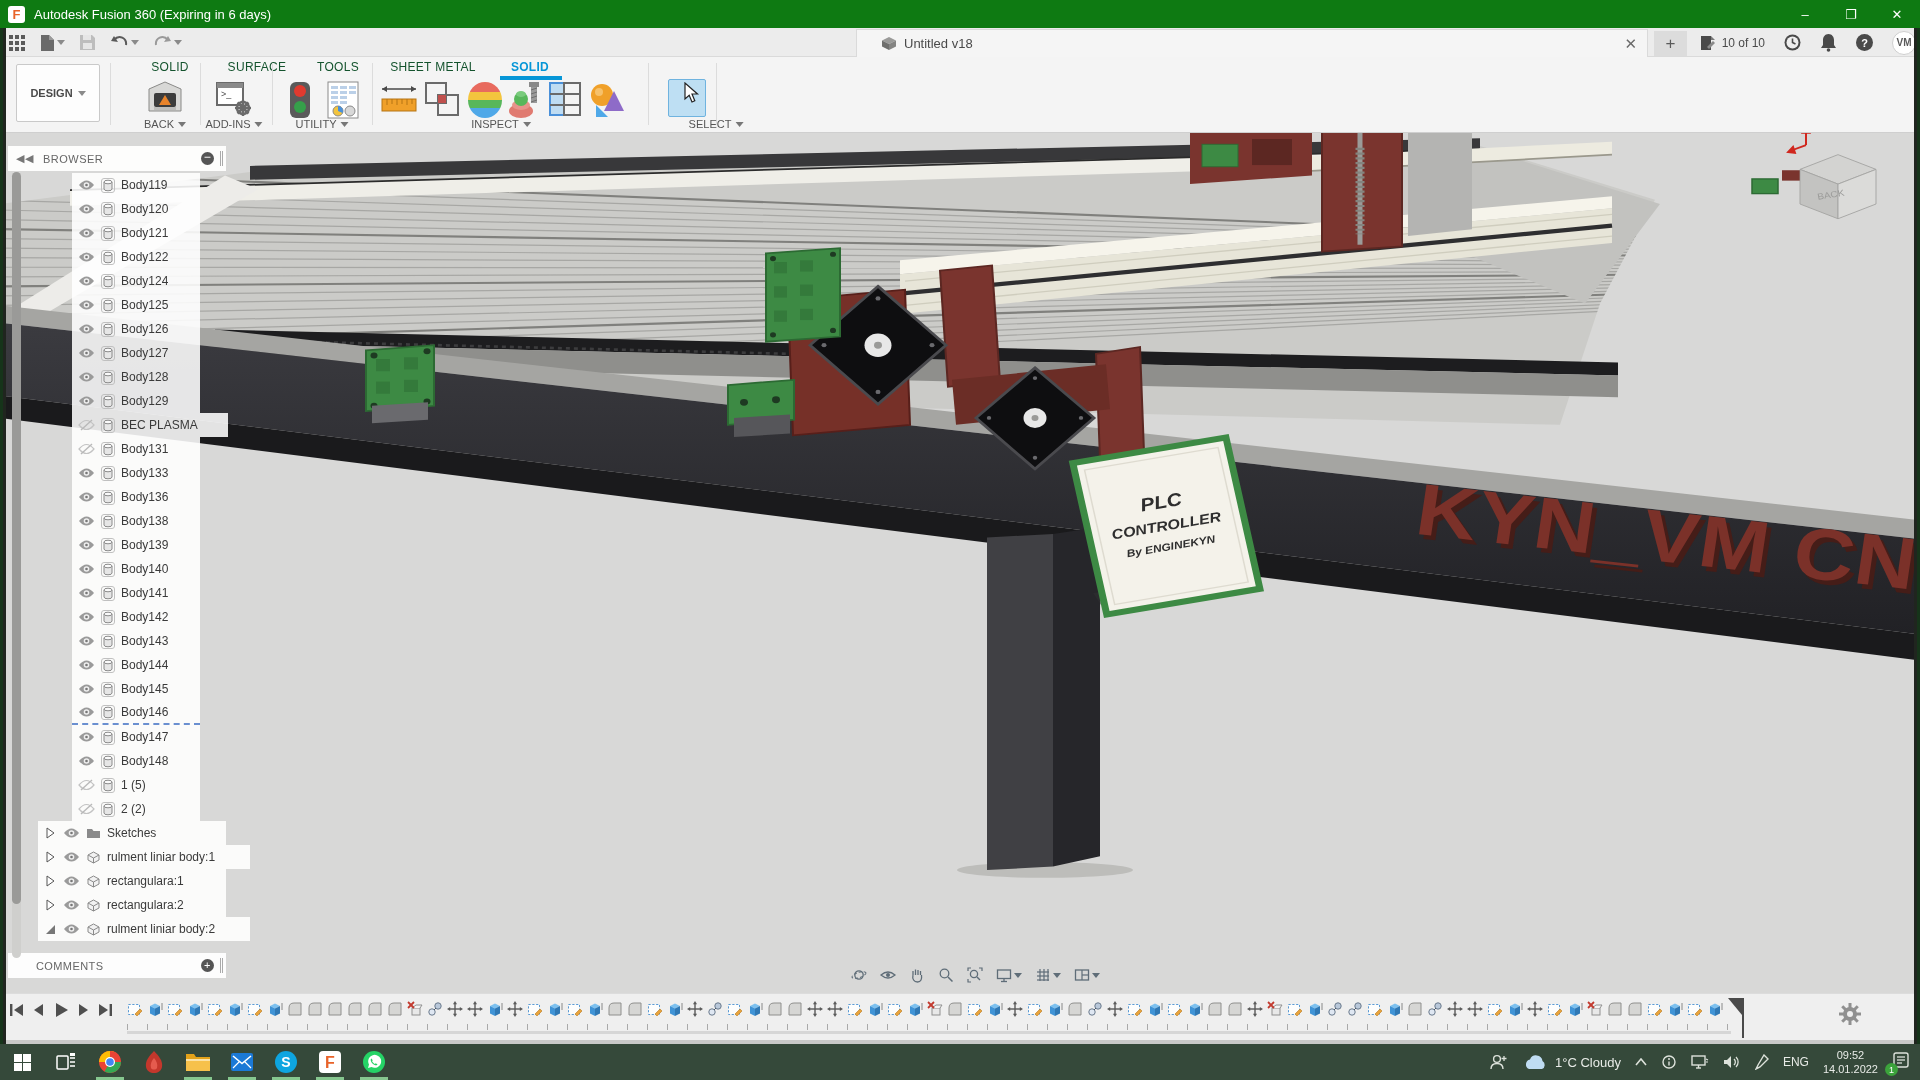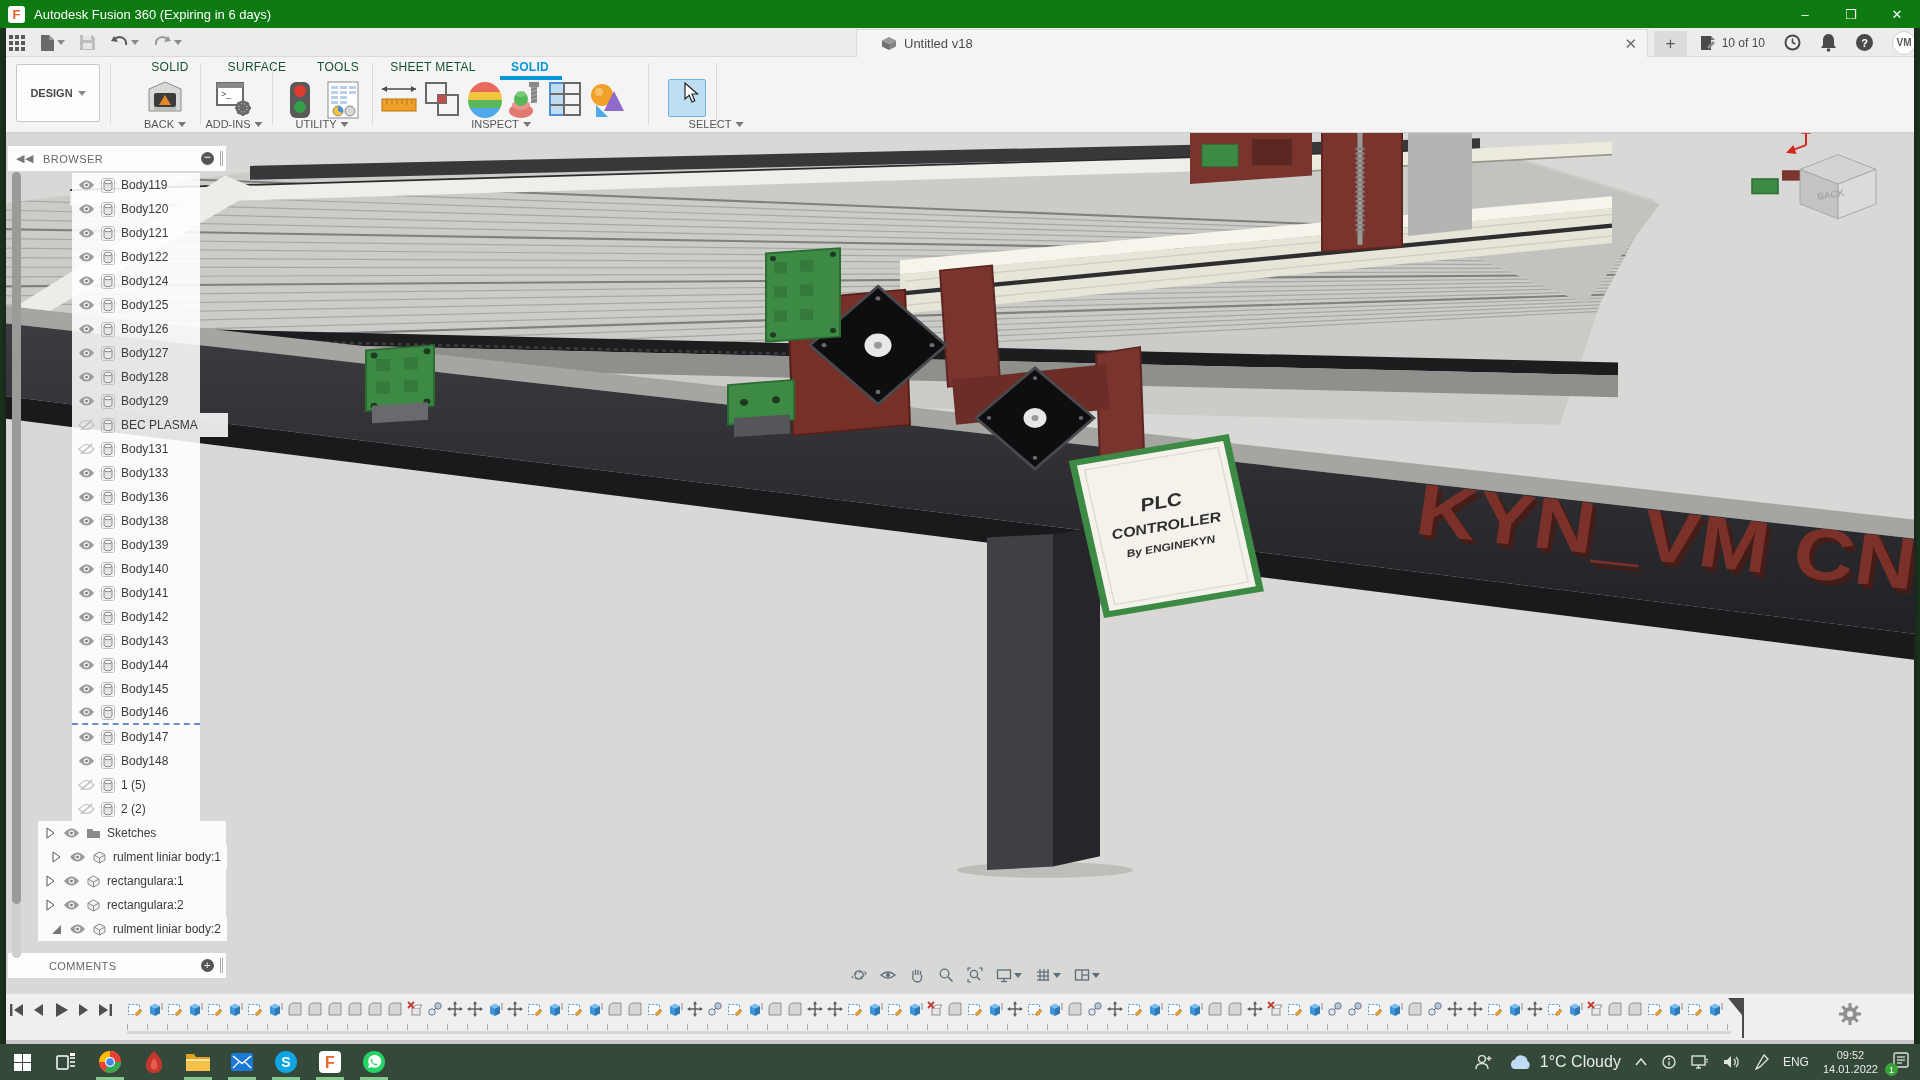--- a/index.html
+++ b/index.html
@@ -45,26 +45,26 @@
 
   
   .browser-header{position:absolute;left:8px;top:13px;width:218px;height:25px;background:rgba(255,255,255,.93);display:flex;align-items:center;font-size:11px;color:#666;letter-spacing:.5px;}
   .bh-collapse{margin-left:8px;margin-right:9px;color:#777;font-size:11px;}
   .bh-minus{margin-left:auto;margin-right:6px;width:13px;height:13px;border-radius:50%;background:#555;color:#fff;font-size:12px;line-height:11px;text-align:center;}
   .bh-grip{width:3px;height:15px;border-left:1px solid #aaa;border-right:1px solid #aaa;margin-right:3px;}
   .browser-list{position:absolute;left:8px;top:40px;width:218px;}
   .b-row{height:24px;display:flex;align-items:center;gap:6px;background:rgba(255,255,255,.88);margin-left:64px;width:128px;margin-bottom:0;padding-left:6px;font-size:12px;color:#3a3a3a;white-space:nowrap;}
   .b-row.parent{margin-left:30px;width:188px;}
   .b-row.wide{width:156px;}
-  .b-row.parent.wide{width:189px;justify-content:center;}
+  .b-row.parent.wide{width:212px;}
   .b-row.renaming{box-shadow:0 2px 0 rgba(70,120,200,.0);border-bottom:2px dashed #6a8fd0;}
   .b-row .lbl{overflow:hidden;}
   .b-arrow{display:flex;width:13px;}
   .comments-bar{position:absolute;left:8px;top:820px;width:218px;height:25px;background:rgba(255,255,255,.95);display:flex;align-items:center;font-size:11px;color:#666;letter-spacing:.4px;}
-  .comments-bar .txt{margin-left:41px;}
+  .comments-bar .txt{margin-left:28px;}
   .cb-plus{margin-left:auto;margin-right:6px;width:13px;height:13px;border-radius:50%;background:#555;color:#fff;font-size:11px;line-height:12px;text-align:center;}
   .browser-scrollbar{position:absolute;left:12px;top:39px;width:9px;height:786px;background:#cfcfcd;border-radius:5px;}
   .browser-thumb{position:absolute;left:0;top:0;width:9px;height:732px;background:#9a9a98;border-radius:5px;}
 
   
   .canvas-nav{position:absolute;left:849px;top:832px;display:flex;align-items:center;gap:9px;}
   .cn-item{display:flex;align-items:center;gap:2px;padding:2px;}
 
   
   .timeline{position:absolute;left:0;top:993px;width:1920px;height:47px;background:#EFEFEF;border-top:1px solid #DCDCDC;}
@@ -81,21 +81,21 @@
 
   
   .taskbar{position:absolute;left:0;top:1044px;width:1920px;height:36px;background:#35493A;display:flex;align-items:center;color:#E8EBE7;}
   .start-btn{width:44px;height:36px;display:flex;align-items:center;justify-content:center;}
   .search-box{width:352px;height:30px;margin-left:2px;background:#2B3E31;border:1px solid #B9C6BB;display:flex;align-items:center;gap:10px;padding-left:12px;}
   .search-box input{background:transparent;border:none;outline:none;color:#E4E8E2;font-size:14px;width:280px;}
   .search-box input::placeholder{color:#DDE2DB;}
   .tb-app{width:44px;height:36px;display:flex;align-items:center;justify-content:center;position:relative;}
   .tb-app.running::after{content:"";position:absolute;left:8px;bottom:0;width:28px;height:3px;background:#86C78F;}
   .tray{position:absolute;right:0;top:0;height:36px;display:flex;align-items:center;gap:14px;padding-right:10px;}
-  .tray-weather{display:flex;align-items:center;gap:8px;font-size:16px;}
+  .tray-weather{display:flex;align-items:center;gap:8px;font-size:13px;}
   .tray-lang{font-size:12px;}
   .tray-clock{font-size:11px;text-align:center;line-height:1.3;}
   .tray-notif{position:relative;}
   .notif-badge{position:absolute;left:-7px;bottom:-3px;width:13px;height:13px;border-radius:50%;background:#3BA33B;color:#fff;font-size:9px;display:flex;align-items:center;justify-content:center;}
 
   
   .edge{position:absolute;top:28px;height:1016px;z-index:40;}
   .edge.left{left:0;width:6px;background:linear-gradient(90deg,#16341a 0 3px,#20251f 3px 6px);}
   .edge.right{right:0;width:6px;background:linear-gradient(90deg,#20251f 0 3px,#16341a 3px 6px);}
 </style>

